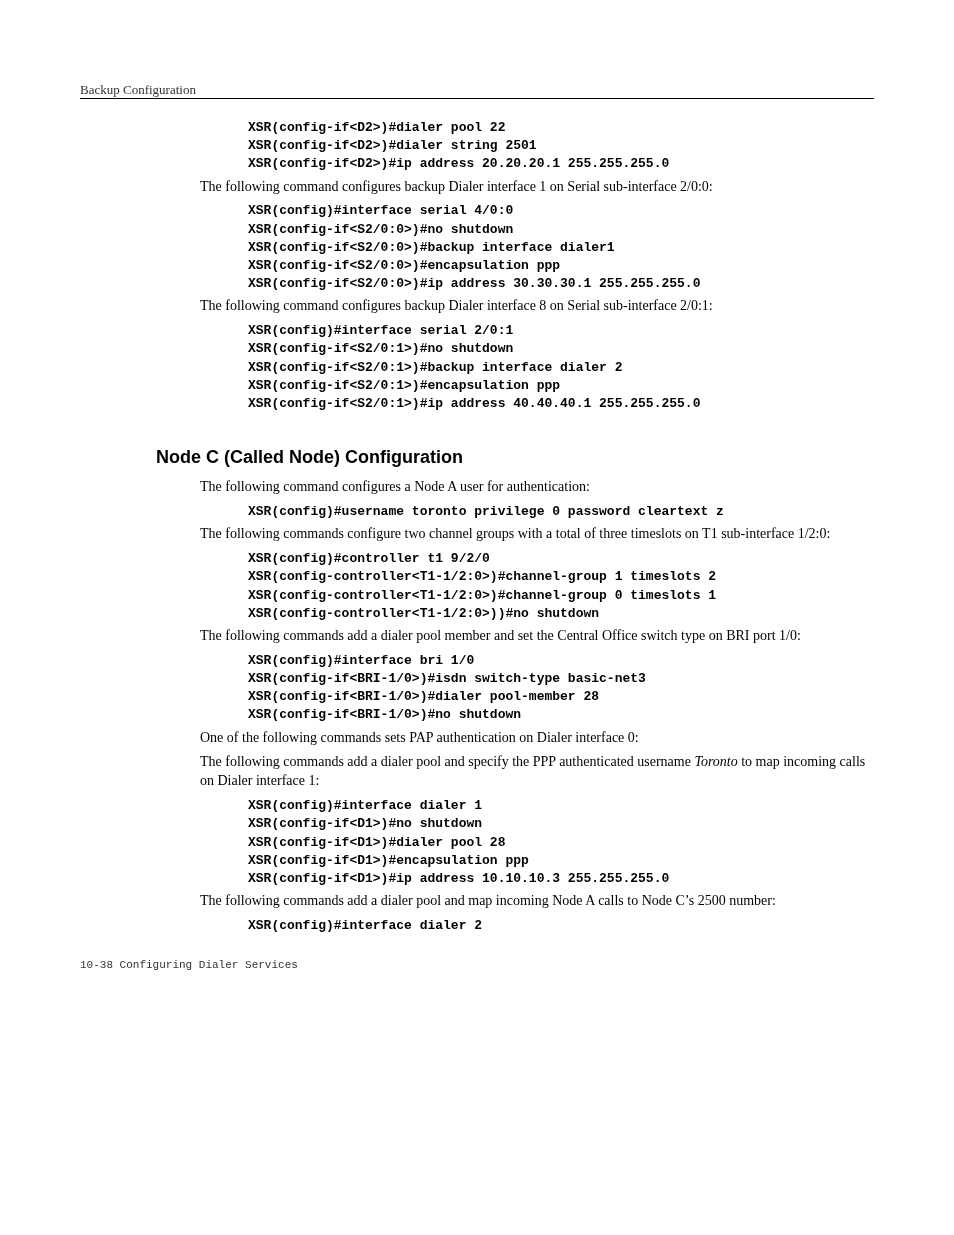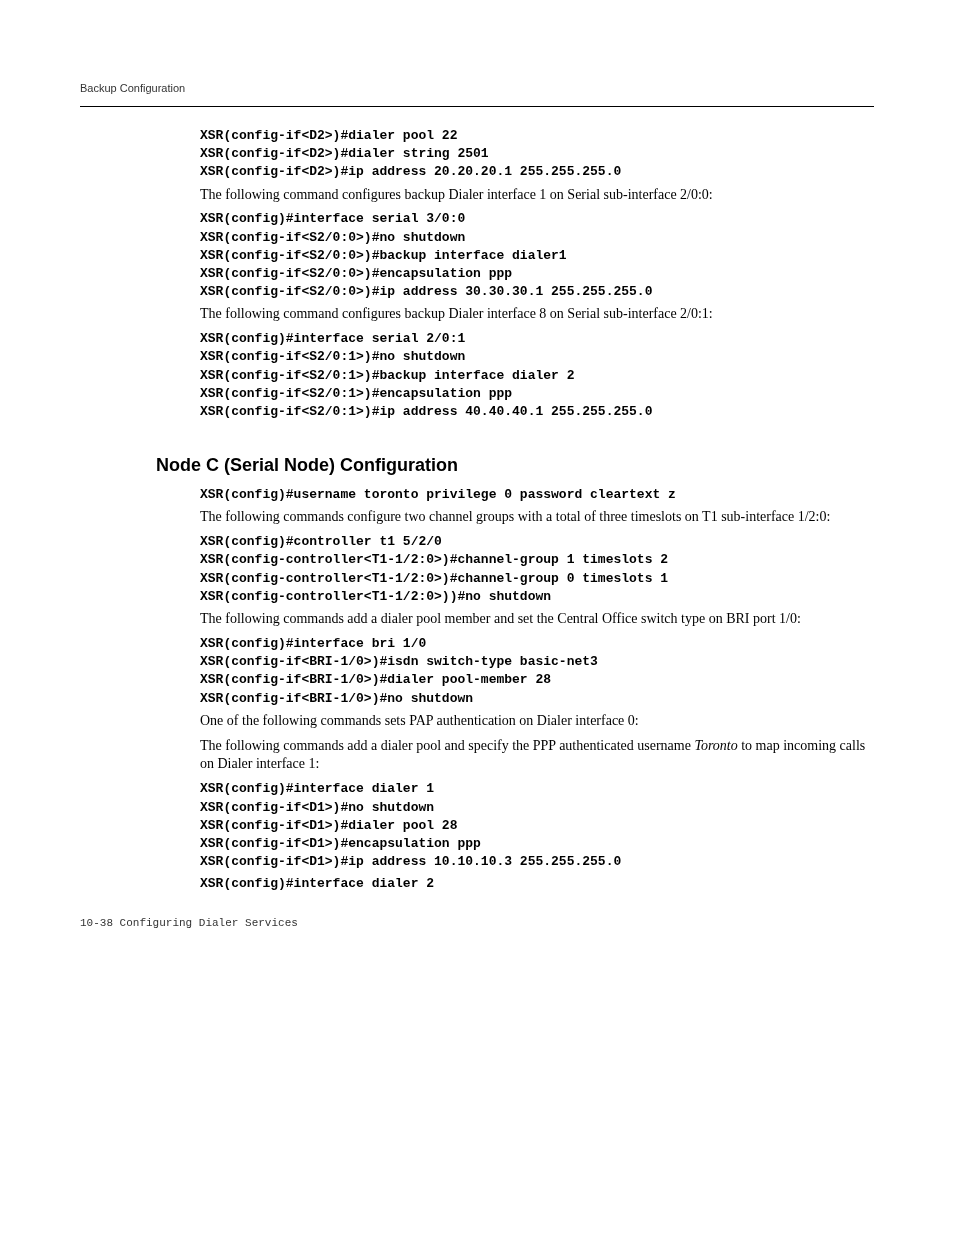--- a/index.html
+++ b/index.html
@@ -8,24 +8,24 @@
     font-family: Georgia, 'Times New Roman', serif;
     background: #fff;
     color: #000;
     width: 954px;
   }
   .page {
     padding: 82px 80px 40px 80px;
     box-sizing: border-box;
   }
   .header-text {
-    font-family: Liberation Sans, sans-serif;
-    font-size: 11px;
+    font-family: Liberation Serif, serif;
+    font-size: 13px;
     color: #333;
-    margin-bottom: 12px;
+    margin-bottom: 0;
   }
   hr.header-rule {
     border: none;
     border-top: 1px solid #000;
     margin: 0 0 20px 0;
   }
   .content-indent {
     margin-left: 120px;
   }
   .mono {
@@ -49,67 +49,68 @@
     margin: 34px 0 10px 76px;
     color: #000;
   }
   .footer {
     font-family: Liberation Mono, monospace;
     font-size: 11px;
     color: #333;
     margin-top: 24px;
   }
   em { font-style: italic; }
-  .block { margin-bottom: 4px; }
+  .block { margin-bottom: 4px; margin-left: 48px; }
 </style>
 </head>
 <body>
 
 <div class="page">
   <div class="header-text">Backup Configuration</div>
   <hr class="header-rule">
 
   <div class="content-indent">
 
     <div class="block">
       <div class="mono">XSR(config-if&lt;D2&gt;)#dialer pool 22</div>
       <div class="mono">XSR(config-if&lt;D2&gt;)#dialer string 2501</div>
       <div class="mono">XSR(config-if&lt;D2&gt;)#ip address 20.20.20.1 255.255.255.0</div>
     </div>
     <p class="body-text">The following command configures backup Dialer interface 1 on Serial sub-interface 2/0:0:</p>
 
     <div class="block">
-      <div class="mono">XSR(config)#interface serial 3/0:0</div>
+      <div class="mono">XSR(config)#interface serial 4/0:0</div>
       <div class="mono">XSR(config-if&lt;S2/0:0&gt;)#no shutdown</div>
       <div class="mono">XSR(config-if&lt;S2/0:0&gt;)#backup interface dialer1</div>
       <div class="mono">XSR(config-if&lt;S2/0:0&gt;)#encapsulation ppp</div>
       <div class="mono">XSR(config-if&lt;S2/0:0&gt;)#ip address 30.30.30.1 255.255.255.0</div>
     </div>
     <p class="body-text">The following command configures backup Dialer interface 8 on Serial sub-interface 2/0:1:</p>
 
     <div class="block">
       <div class="mono">XSR(config)#interface serial 2/0:1</div>
       <div class="mono">XSR(config-if&lt;S2/0:1&gt;)#no shutdown</div>
       <div class="mono">XSR(config-if&lt;S2/0:1&gt;)#backup interface dialer 2</div>
       <div class="mono">XSR(config-if&lt;S2/0:1&gt;)#encapsulation ppp</div>
       <div class="mono">XSR(config-if&lt;S2/0:1&gt;)#ip address 40.40.40.1 255.255.255.0</div>
     </div>
   </div>
 
-  <div class="section-heading">Node C (Serial Node) Configuration</div>
+  <div class="section-heading">Node C (Called Node) Configuration</div>
 
   <div class="content-indent">
+    <p class="body-text">The following command configures a Node A user for authentication:</p>
 
     <div class="block">
       <div class="mono">XSR(config)#username toronto privilege 0 password cleartext z</div>
     </div>
     <p class="body-text">The following commands configure two channel groups with a total of three timeslots on T1 sub-interface 1/2:0:</p>
 
     <div class="block">
-      <div class="mono">XSR(config)#controller t1 5/2/0</div>
+      <div class="mono">XSR(config)#controller t1 9/2/0</div>
       <div class="mono">XSR(config-controller&lt;T1-1/2:0&gt;)#channel-group 1 timeslots 2</div>
       <div class="mono">XSR(config-controller&lt;T1-1/2:0&gt;)#channel-group 0 timeslots 1</div>
       <div class="mono">XSR(config-controller&lt;T1-1/2:0&gt;))#no shutdown</div>
     </div>
     <p class="body-text">The following commands add a dialer pool member and set the Central Office switch type on BRI port 1/0:</p>
 
     <div class="block">
       <div class="mono">XSR(config)#interface bri 1/0</div>
       <div class="mono">XSR(config-if&lt;BRI-1/0&gt;)#isdn switch-type basic-net3</div>
       <div class="mono">XSR(config-if&lt;BRI-1/0&gt;)#dialer pool-member 28</div>
@@ -119,20 +120,21 @@
 
     <p class="body-text"><span>The following commands add a dialer pool and specify the PPP authenticated username </span><em>Toronto</em><span> to map incoming calls on Dialer interface 1:</span></p>
 
     <div class="block">
       <div class="mono">XSR(config)#interface dialer 1</div>
       <div class="mono">XSR(config-if&lt;D1&gt;)#no shutdown</div>
       <div class="mono">XSR(config-if&lt;D1&gt;)#dialer pool 28</div>
       <div class="mono">XSR(config-if&lt;D1&gt;)#encapsulation ppp</div>
       <div class="mono">XSR(config-if&lt;D1&gt;)#ip address 10.10.10.3 255.255.255.0</div>
     </div>
+    <p class="body-text">The following commands add a dialer pool and map incoming Node A calls to Node C’s 2500 number:</p>
 
     <div class="block">
       <div class="mono">XSR(config)#interface dialer 2</div>
     </div>
   </div>
 
   <div class="footer">10-38   Configuring Dialer Services</div>
 </div>
 
 </body></html>

